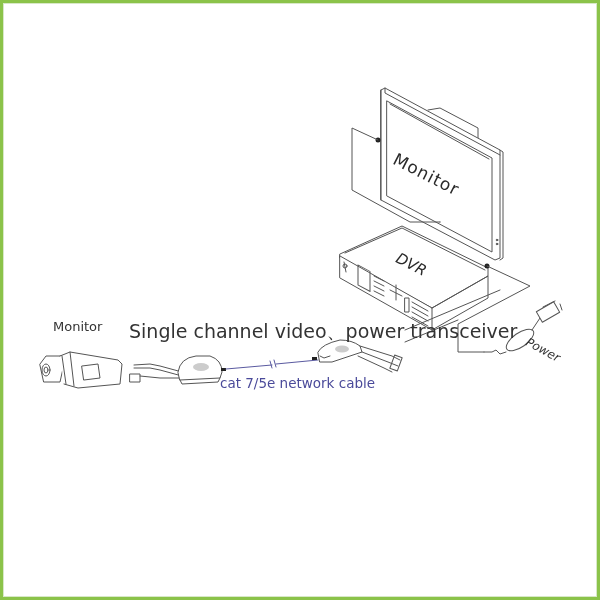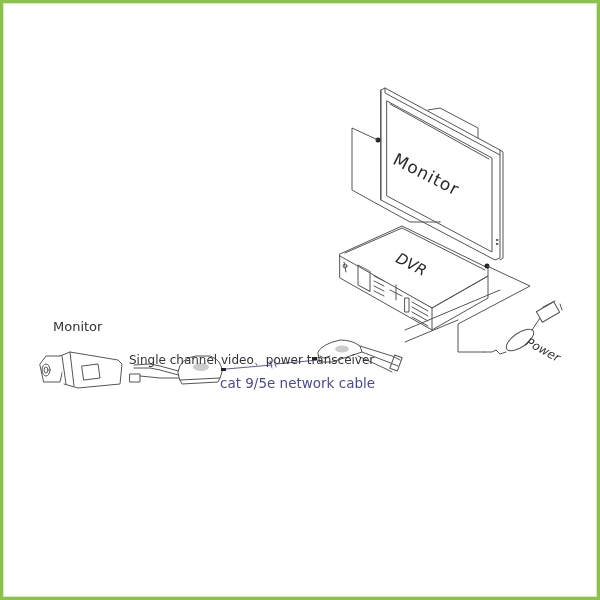--- a/index.html
+++ b/index.html
@@ -16,21 +16,21 @@
       border: 1px solid #d8e8c8;
     }
     svg.diagram { position: absolute; left: -3px; top: -3px; width: 600px; height: 600px; }
     .label {
       position: absolute;
       font-family: "DejaVu Sans", sans-serif;
       color: #333333;
       white-space: nowrap;
     }
     .lbl-camera { left: 50px; top: 316px; font-size: 13px; }
-    .lbl-transceiver { left: 126px; top: 316px; font-size: 12px; margin-top: 33px; }
+    .lbl-transceiver { left: 126px; top: 316px; font-size: 19px; }
     .lbl-cable { left: 217px; top: 372px; font-size: 13.5px; color: #4a4a9a; }
     .lbl-monitor {
       left: 396px; top: 146px; font-size: 17px; color: #2a2a2a;
       transform: rotate(27deg); transform-origin: left top; letter-spacing: 1px;
     }
     .lbl-dvr {
       left: 398px; top: 246px; font-size: 15px; font-style: italic; color: #2a2a2a;
       transform: rotate(27deg); transform-origin: left top;
     }
     .lbl-power {
@@ -138,17 +138,17 @@
         <path d="M532 330 L540 318"></path>
         <rect x="538" y="306" width="20" height="12" transform="rotate(-30 548 312)" fill="#fff"></rect>
         <path d="M543 307 L555 301"></path>
         <path d="M560 304 L562 310"></path>
       </g>
     </g>
   </svg>
 
   <span class="label lbl-camera">Monitor</span>
   <span class="label lbl-transceiver">Single channel video、power transceiver</span>
-  <span class="label lbl-cable">cat 9/5e network cable</span>
+  <span class="label lbl-cable">cat 7/5e network cable</span>
   <span class="label lbl-monitor">Monitor</span>
   <span class="label lbl-dvr">DVR</span>
   <span class="label lbl-power">Power</span>
 </div>
 
 </body></html>

